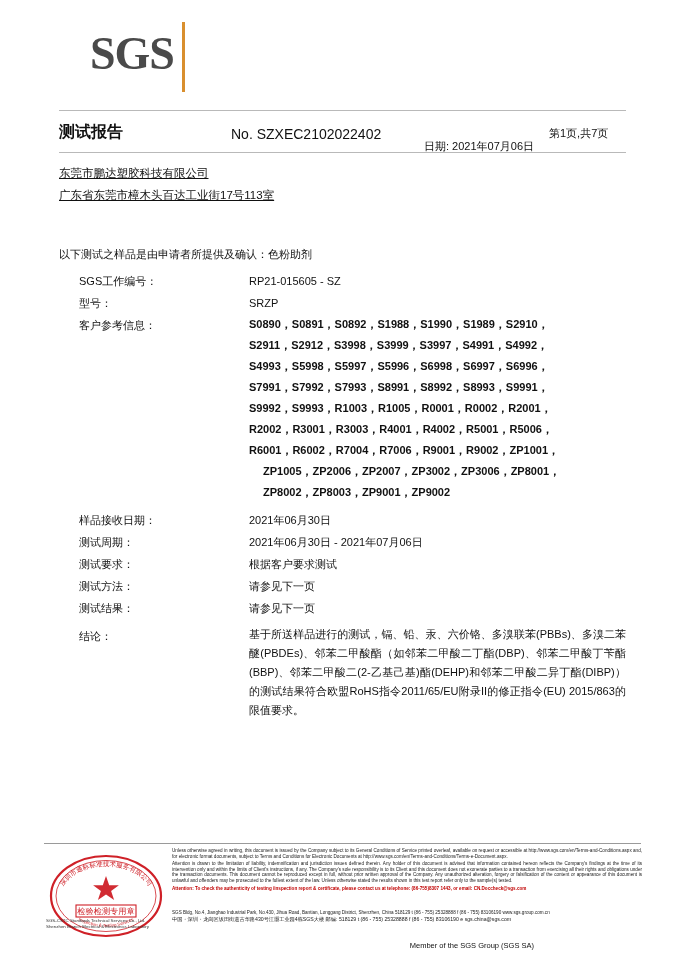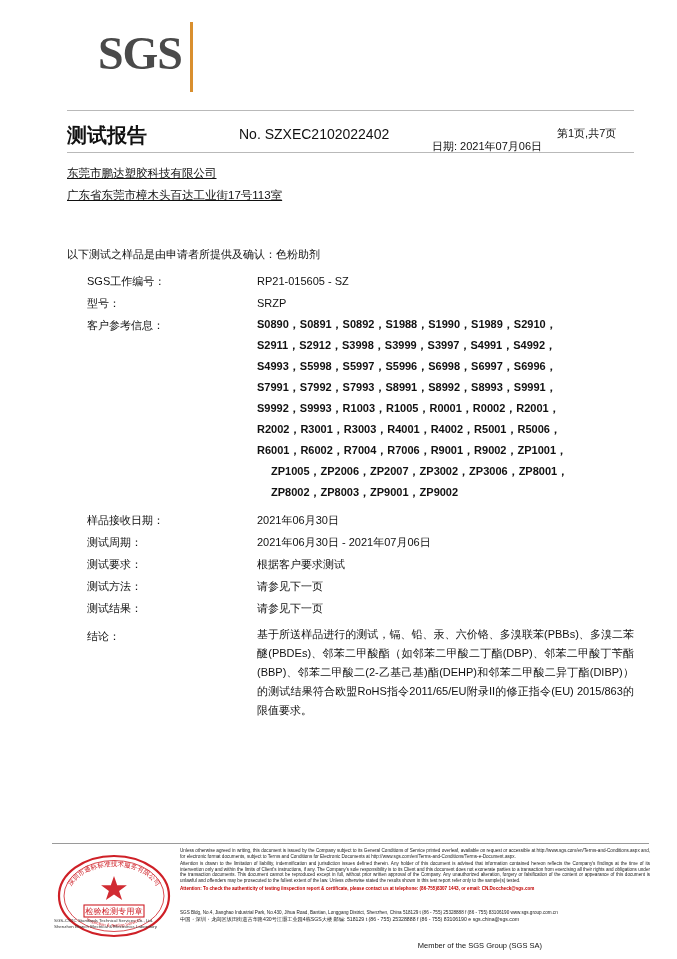--- a/index.html
+++ b/index.html
@@ -10,21 +10,21 @@
     width: 677px;
     height: 959px;
     background: #ffffff;
     font-family: "Liberation Sans", sans-serif;
     color: #1a1a1a;
     position: relative;
     overflow: hidden;
   }
   .page {
     position: absolute;
-    left: 12px; top: 0;
+    left: 4px; top: 0;
     width: 570px;
     height: 959px;
     border-radius: 21px;
   }
 
   
   .logo-block {
     position: absolute;
     left: 86px;
     top: 28px;
@@ -61,21 +61,21 @@
     position: absolute;
     left: 55px;
     top: 122px;
     width: 567px;
     height: 26px;
   }
   .doc-title {
     position: absolute;
     left: 0;
     top: 0;
-    font-size: 20px;
+    font-size: 16px;
     font-weight: bold;
     color: #111;
   }
   .doc-no {
     position: absolute;
     left: 172px;
     top: 4px;
     font-size: 14px;
     color: #111;
   }

